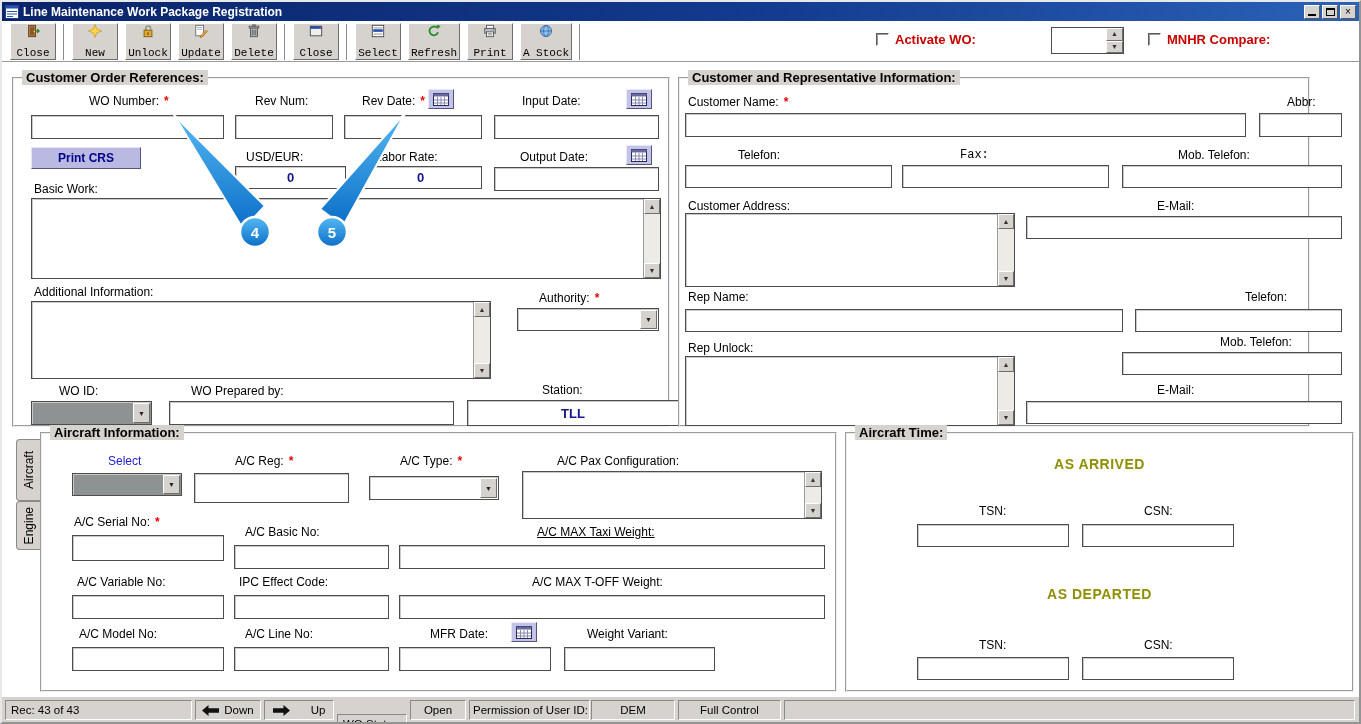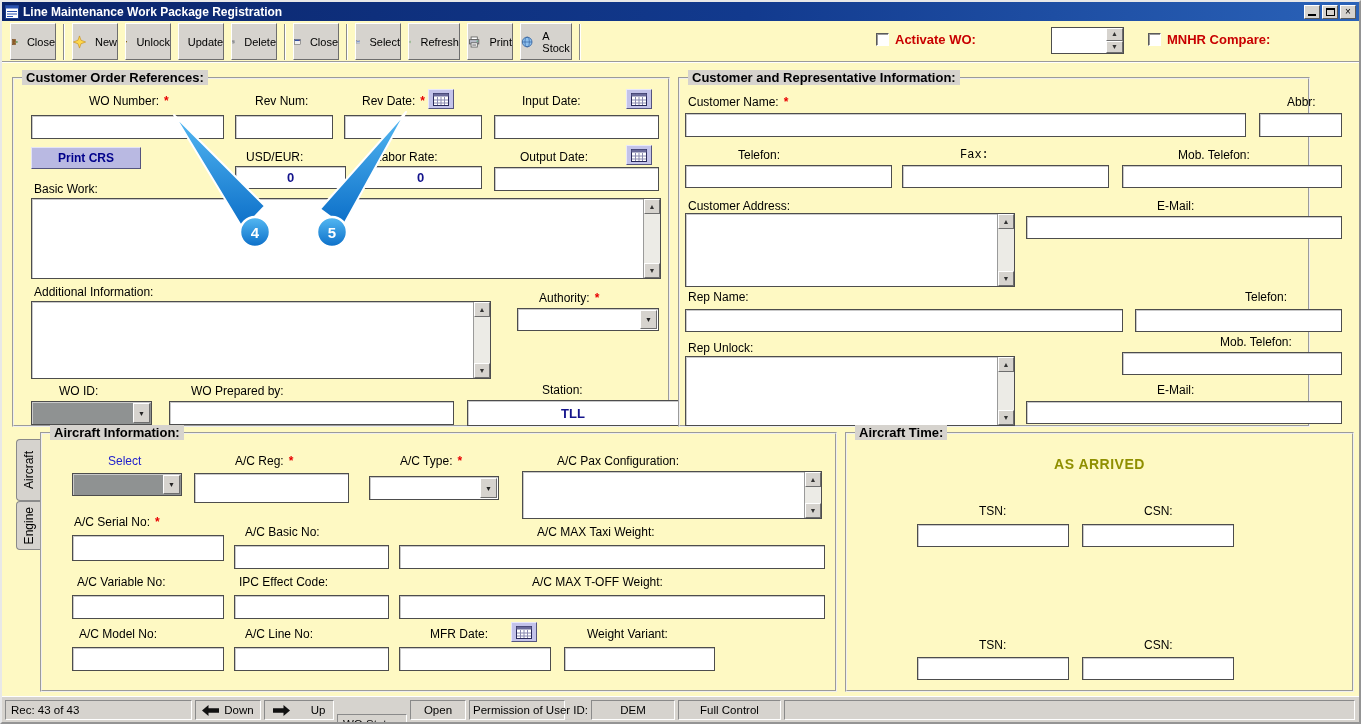--- a/index.html
+++ b/index.html
@@ -1,35 +1,35 @@
 <!DOCTYPE html>
 <html><head>
 <meta charset="utf-8">
 <style>
   * { margin:0; padding:0; box-sizing:border-box; }
   html,body { width:1361px; height:724px; overflow:hidden; }
   body { font-family:"Liberation Sans",sans-serif; background:#808080; }
-  .window { position:relative; width:1361px; height:724px; background:#fef9c3; border:2px outset #e8e8e8; overflow:hidden; }
+  .window { position:relative; width:1361px; height:724px; background:#ffffff; border:2px outset #e8e8e8; overflow:hidden; }
 
   
   .titlebar { position:absolute; top:0; left:0; right:0; height:19px;
     background:linear-gradient(90deg,#0a246a 0%,#123a8e 55%,#2a62b8 100%);
     display:flex; align-items:center; padding:0 3px; color:#fff; }
   .titlebar .title { font-size:12px; font-weight:bold; margin-left:4px; white-space:nowrap; }
   .winbtns { margin-left:auto; display:flex; gap:2px; }
   .tbtn { width:16px; height:14px; background:#d6d3ce; border:1px solid; border-color:#fff #5a5a5a #5a5a5a #fff;
     display:flex; align-items:center; justify-content:center; color:#000; font-size:10px; line-height:10px; }
   .g-min { width:8px; height:2px; background:#000; margin-top:7px; }
   .g-max { width:9px; height:8px; border:1px solid #000; border-top-width:2px; }
 
   
   .toolbar { position:absolute; top:19px; left:0; right:0; height:41px; display:flex; align-items:flex-start;
     padding:2px 0 0 8px; gap:7px; border-bottom:1px solid #9a9a9a; box-shadow:0 1px 0 #fff; }
   .toolbtn { width:46px; height:37px; background:#d6d3ce; border:1px solid; border-color:#fff #6e6e6e #6e6e6e #fff;
-    display:flex; flex-direction:row; align-items:center; justify-content:center; gap:9px; font-size:11px; color:#000; cursor:default; }
+    display:flex; flex-direction:column; align-items:center; justify-content:center; gap:9px; font-size:11px; color:#000; cursor:default;font-family:Liberation Mono, monospace; }
   .toolbtn.wide { width:52px; }
   .tsep { width:2px; height:36px; border-left:1px solid #8a8a8a; border-right:1px solid #fff; margin-top:1px; }
 
   .wo-display { position:absolute; left:656px; top:3px; width:204px; height:33px; background:#fff;
     border:1px solid #2f2f2f; box-shadow:inset 1px 1px 0 #bdbdbd; display:flex; align-items:center; justify-content:center;
     font-size:16px; font-weight:bold; letter-spacing:0.5px; color:#000; }
   .redchk { position:absolute; top:11px; display:flex; align-items:center; gap:6px; }
   .checkbox { width:13px; height:13px; background:#fff; border:1px solid; border-color:#5a5a5a #fff #fff #5a5a5a; box-shadow:inset 1px 1px 0 #9a9a9a; }
   .redlbl { color:#c80000; font-weight:bold; font-size:13px; white-space:nowrap; }
   .spinner { position:absolute; left:1049px; top:6px; width:73px; height:27px; background:#fff; border:1px solid #4d4d4d; }
@@ -391,21 +391,21 @@
       <div class="vscroll">
         <div class="sbtn up">▲</div>
         <div class="sbtn dn">▼</div>
       </div>
     </div>
 
     <span class="lbl" style="left:32px;top:81px;"><span>A/C Serial No:</span><span class="req">*</span></span>
     <input class="tb" style="left: 30px; top: 101px; width: 152px; height: 26px;">
     <span class="lbl" style="left:203px;top:91px;">A/C Basic No:</span>
     <input class="tb" style="left: 192px; top: 111px; width: 155px; height: 24px;">
-    <span class="lbl" style="left:495px;top:91px;">A/C MAX Taxi Weight:</span>
+    <span class="lbl" style="left:495px;top:91px;text-decoration:underline;">A/C MAX Taxi Weight:</span>
     <input class="tb" style="left: 357px; top: 111px; width: 426px; height: 24px;">
 
     <span class="lbl" style="left:35px;top:141px;">A/C Variable No:</span>
     <input class="tb" style="left: 30px; top: 161px; width: 152px; height: 24px;">
     <span class="lbl" style="left:197px;top:141px;">IPC Effect Code:</span>
     <input class="tb" style="left: 192px; top: 161px; width: 155px; height: 24px;">
     <span class="lbl" style="left:490px;top:141px;">A/C MAX T-OFF Weight:</span>
     <input class="tb" style="left: 357px; top: 161px; width: 426px; height: 24px;">
 
     <span class="lbl" style="left:37px;top:193px;">A/C Model No:</span>
@@ -433,20 +433,21 @@
 
   <div class="groupbox" style="left:843px;top:430px;width:509px;height:260px;">
     <div class="legend">Aircraft Time:</div>
 
     <div class="olivehdr" style="top:22px;">AS ARRIVED</div>
     <span class="lbl" style="left:132px;top:70px;">TSN:</span>
     <span class="lbl" style="left:297px;top:70px;">CSN:</span>
     <input class="tb" style="left: 70px; top: 90px; width: 152px; height: 23px;">
     <input class="tb" style="left: 235px; top: 90px; width: 152px; height: 23px;">
 
+    <div class="olivehdr" style="top:152px;">AS DEPARTED</div>
     <span class="lbl" style="left:132px;top:204px;">TSN:</span>
     <span class="lbl" style="left:297px;top:204px;">CSN:</span>
     <input class="tb" style="left: 70px; top: 223px; width: 152px; height: 23px;">
     <input class="tb" style="left: 235px; top: 223px; width: 152px; height: 23px;">
   </div>
 
   <svg class="callouts" width="280" height="160" viewBox="0 0 280 160">
     <defs>
       <linearGradient id="cg" x1="0" y1="0" x2="0" y2="1">
         <stop offset="0" stop-color="#55b9f3"></stop>
@@ -470,19 +471,19 @@
       <span>Down</span>
     </div>
     <div class="scell center boldtxt" style="left:262px;width:70px;gap:21px;">
       <svg width="17" height="11" viewBox="0 0 17 11">
           <polygon points="10.5,0 17,5.5 10.5,11 10.5,7.8 0,7.8 0,3.2 10.5,3.2" fill="#111"></polygon>
         </svg>
       <span>Up</span>
     </div>
     <div class="scell" style="left:335px;width:70px;margin-top:14px;">WO Status:</div>
     <div class="scell center" style="left:408px;width:56px;">Open</div>
-    <div class="scell" style="left:467px;width:96px;padding:0 3px;">Permission of User ID:</div>
+    <div class="scell" style="left:467px;width:121px;padding:0 3px;">Permission of User ID:</div>
     <div class="scell center" style="left:589px;width:84px;">DEM</div>
     <div class="scell center" style="left:676px;width:103px;">Full Control</div>
     <div class="scell" style="left:782px;right:4px;"></div>
   </div>
 
 </div>
 
 </body></html>

